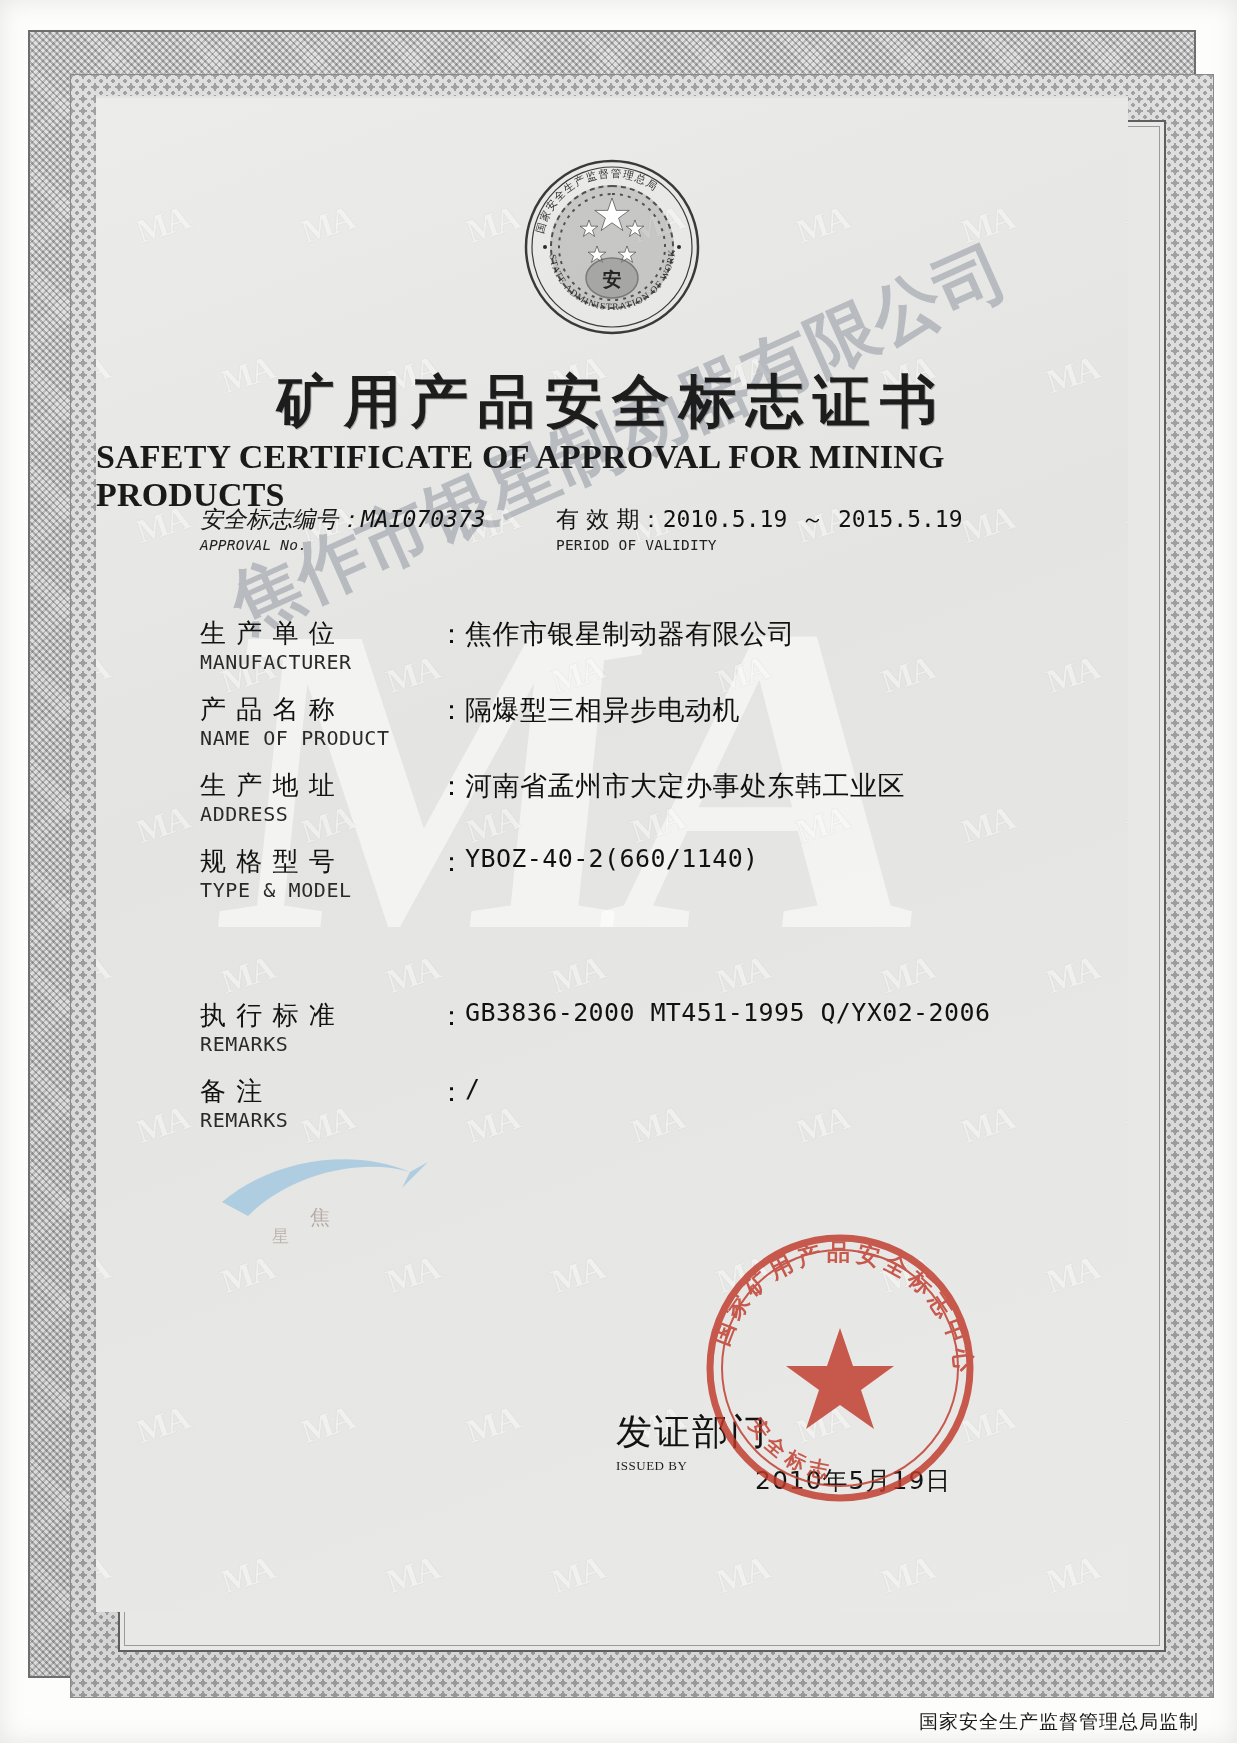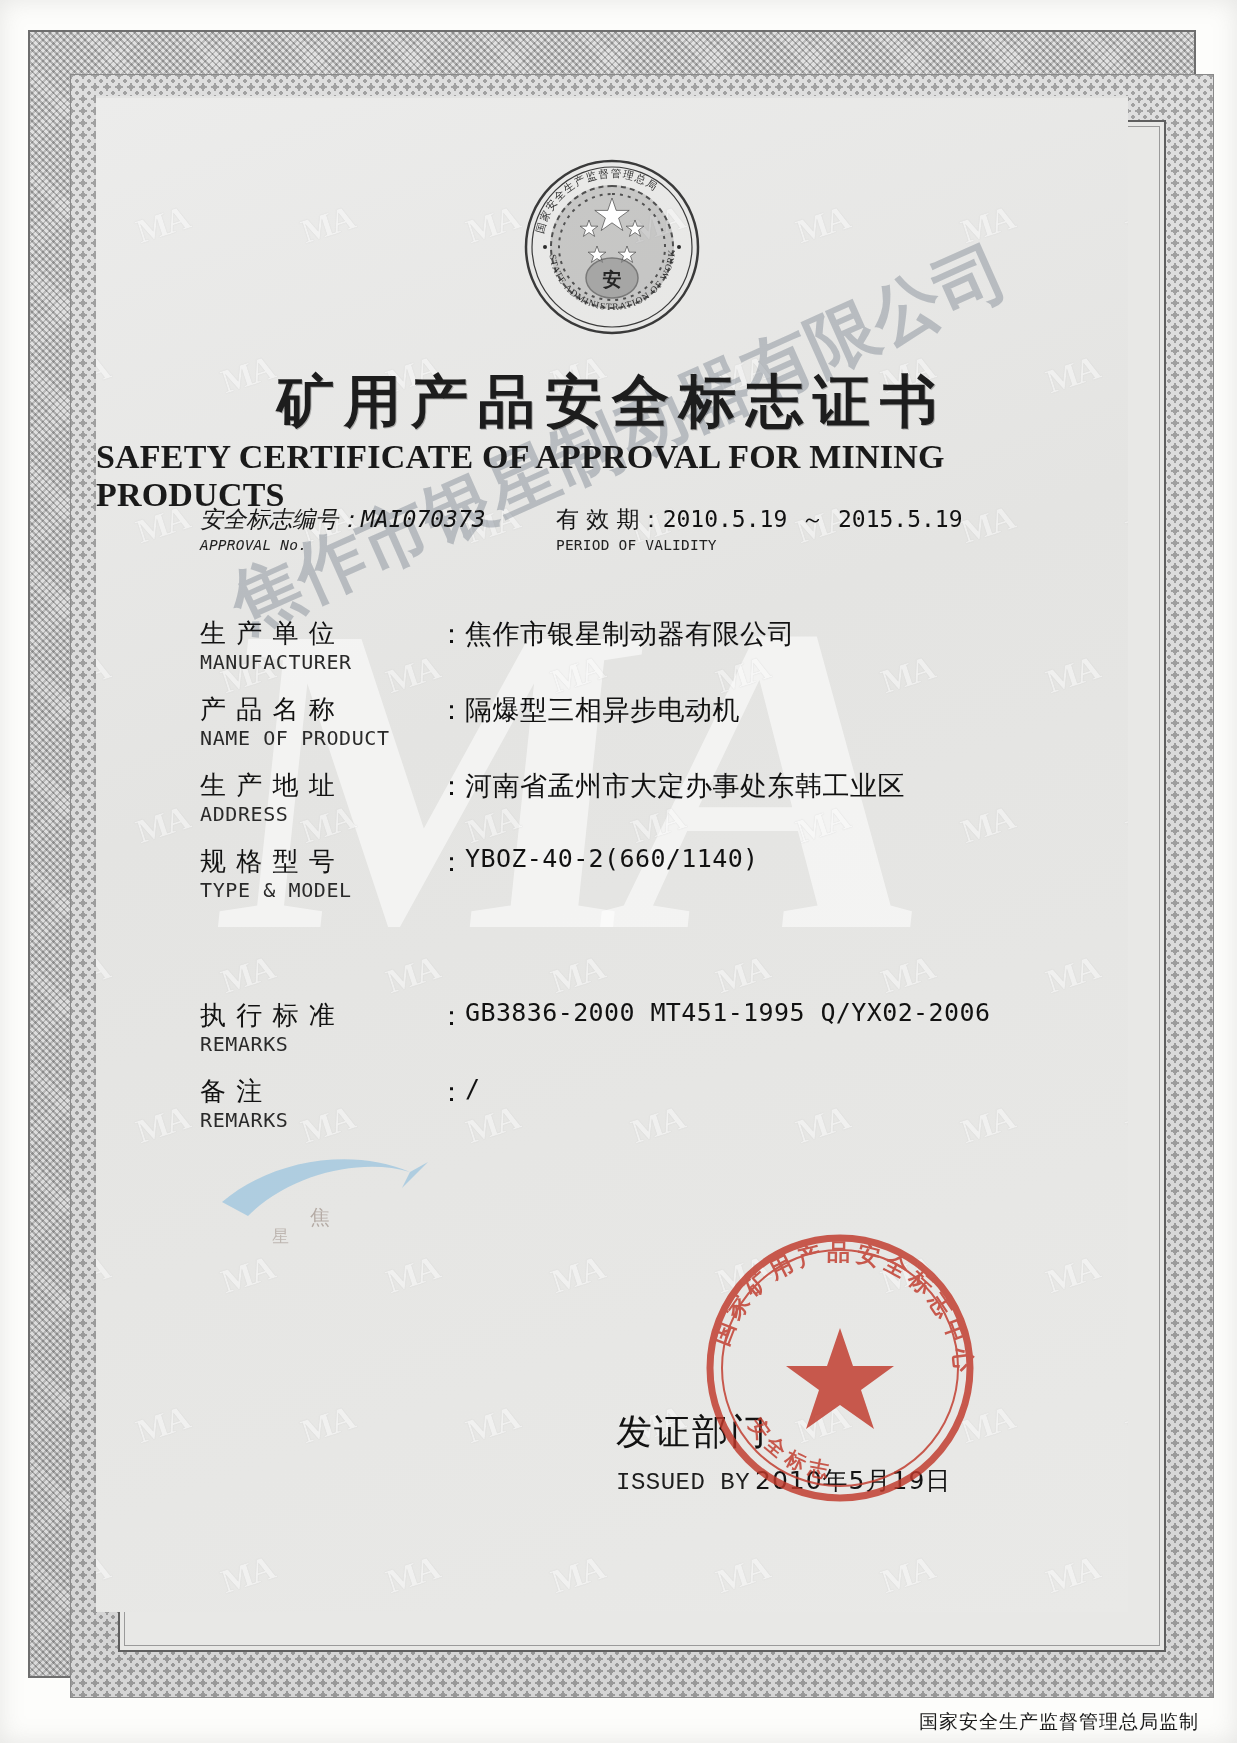--- a/index.html
+++ b/index.html
@@ -259,25 +259,25 @@
     text-align: left;
   }
   #issuer .iss-cn {
     font-family: "DejaVu Sans", sans-serif;
     font-size: 36px;
     color: #121212;
     letter-spacing: 2px;
     margin-top: 32px;
   }
   #issuer .iss-en {
-    font-family: Liberation Mono, monospace;
-    font-size: 24px;
+    font-family: Liberation Serif, serif;
+    font-size: 13px;
     color: #1d1d1d;
     letter-spacing: 0.5px;
-    margin-top: 12px;
+    margin-top: 1px;
   }
   #issue-date {
     position: absolute;
     left: 645px;
     top: 1368px;
     font-family: "DejaVu Sans", sans-serif;
     font-size: 25px;
     color: #141414;
     letter-spacing: 1px;
     margin-left: 14px;

